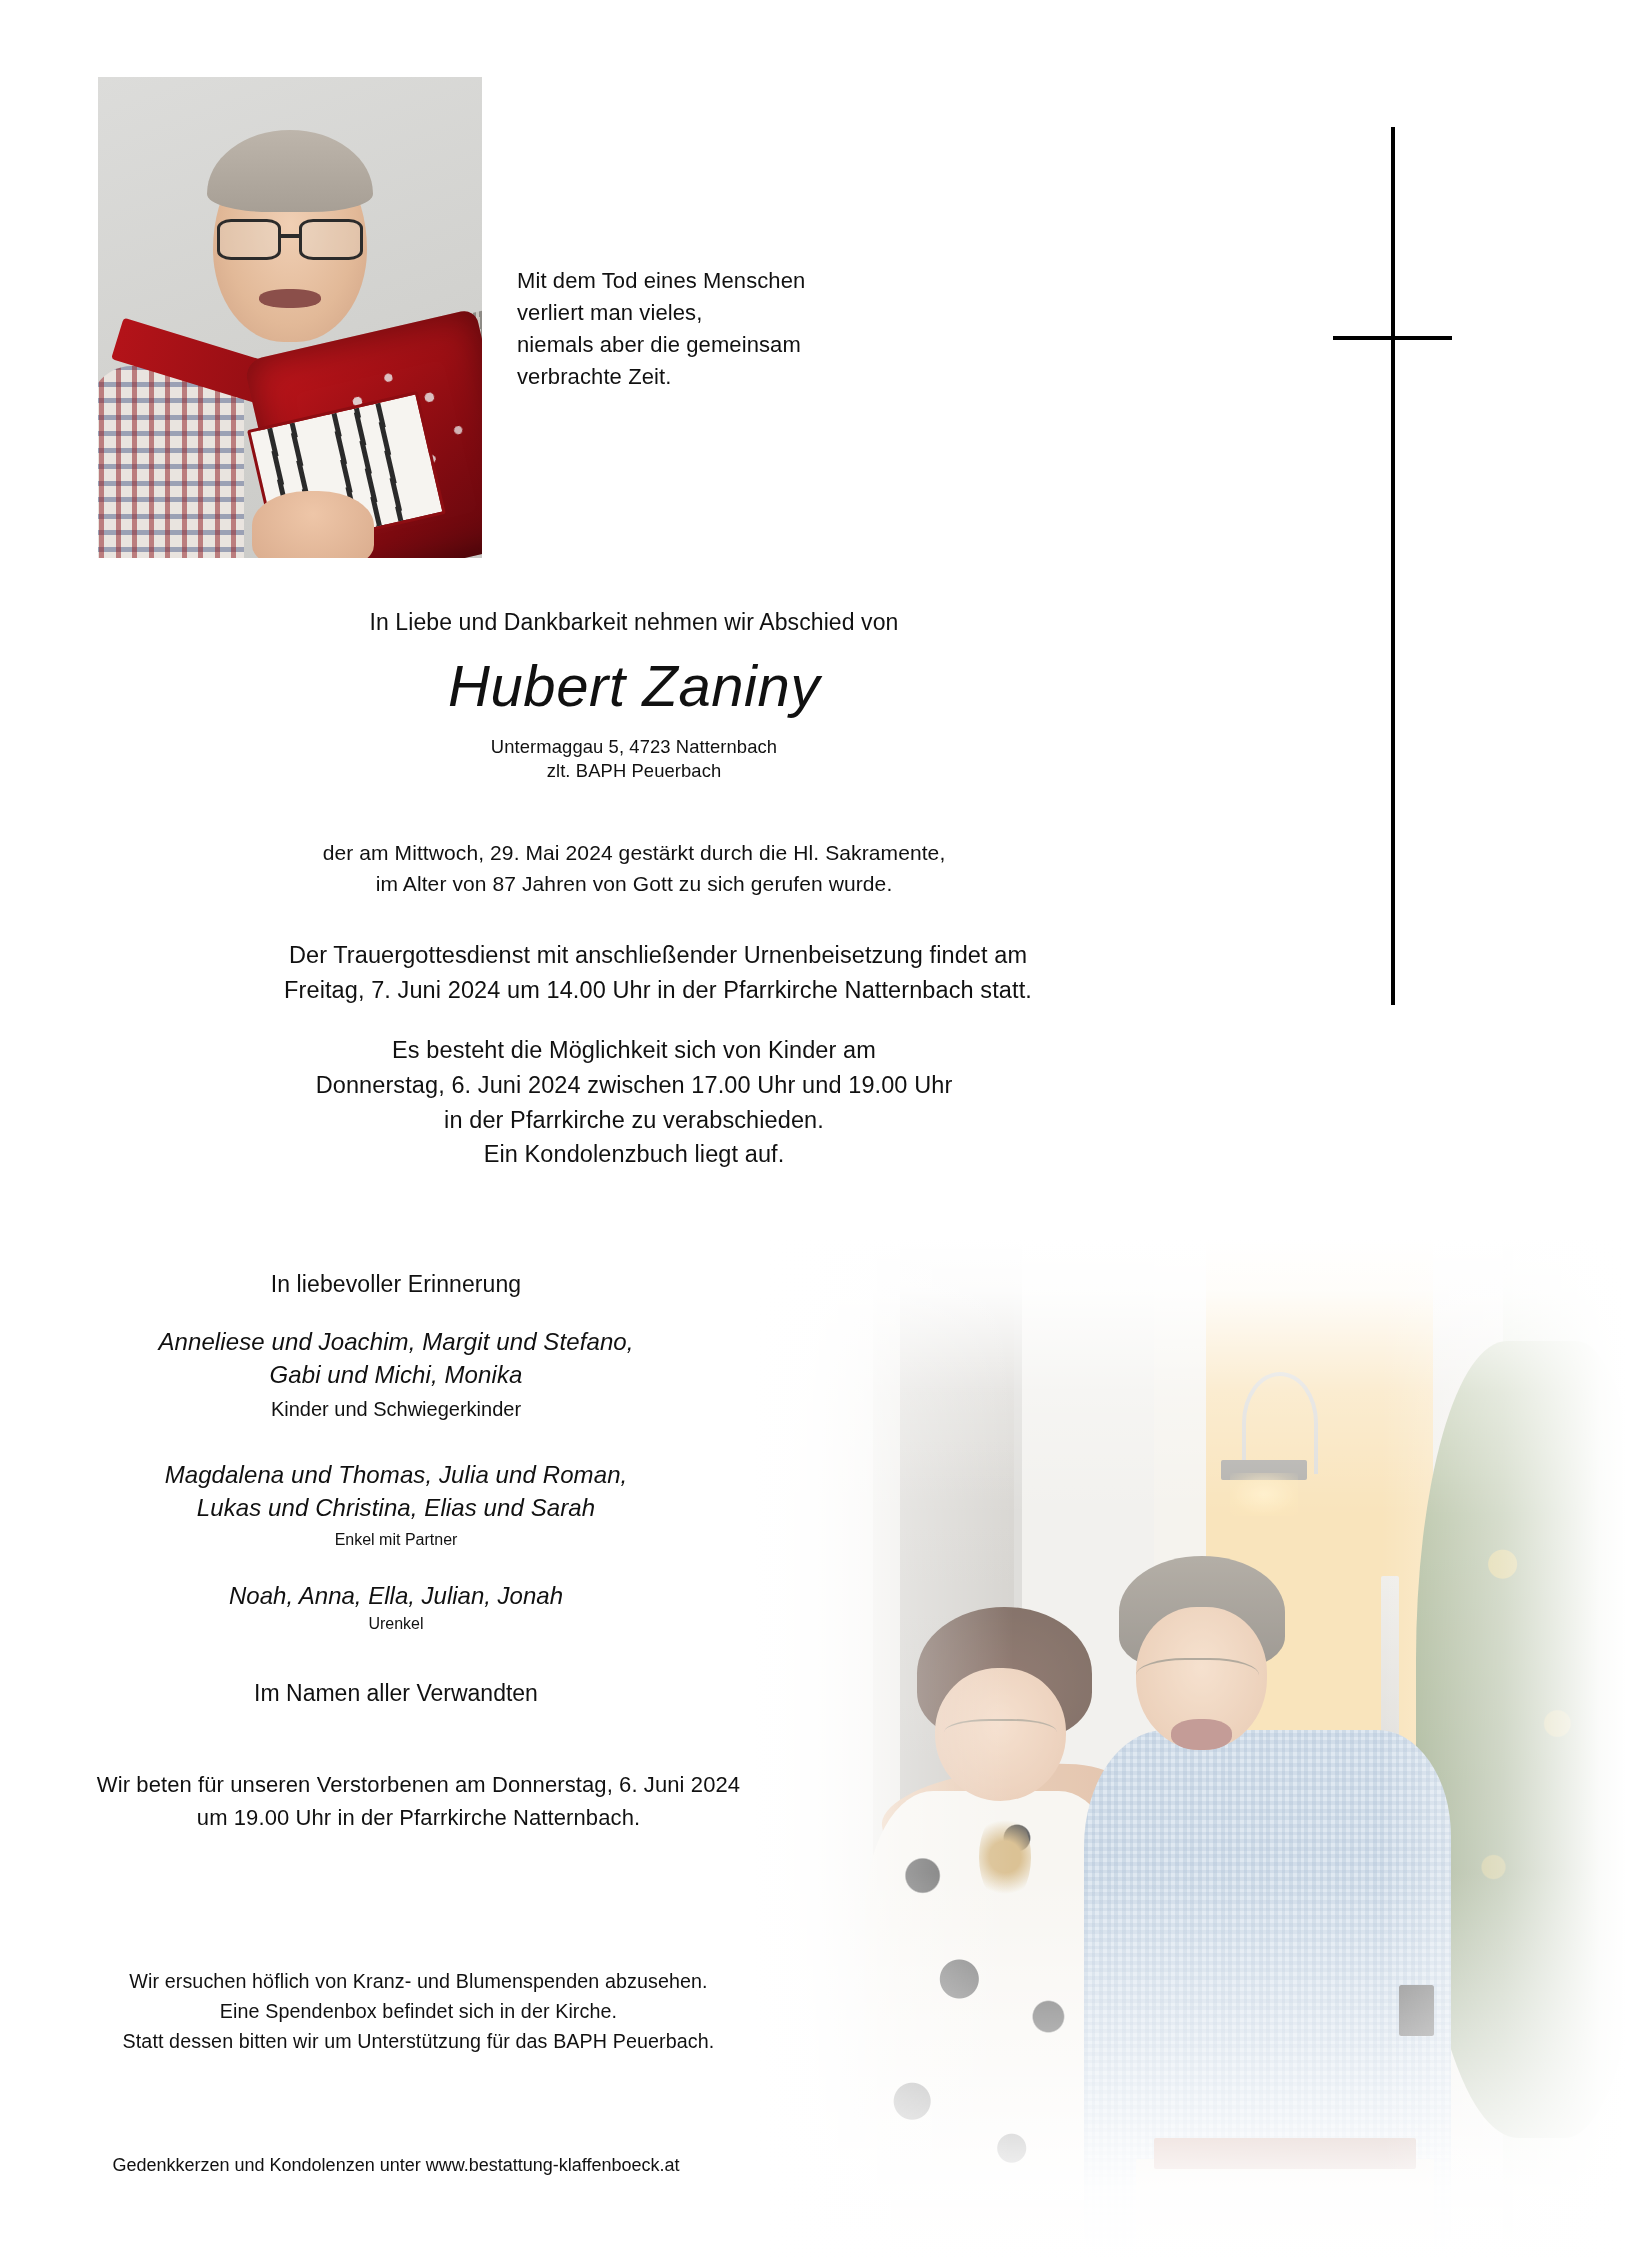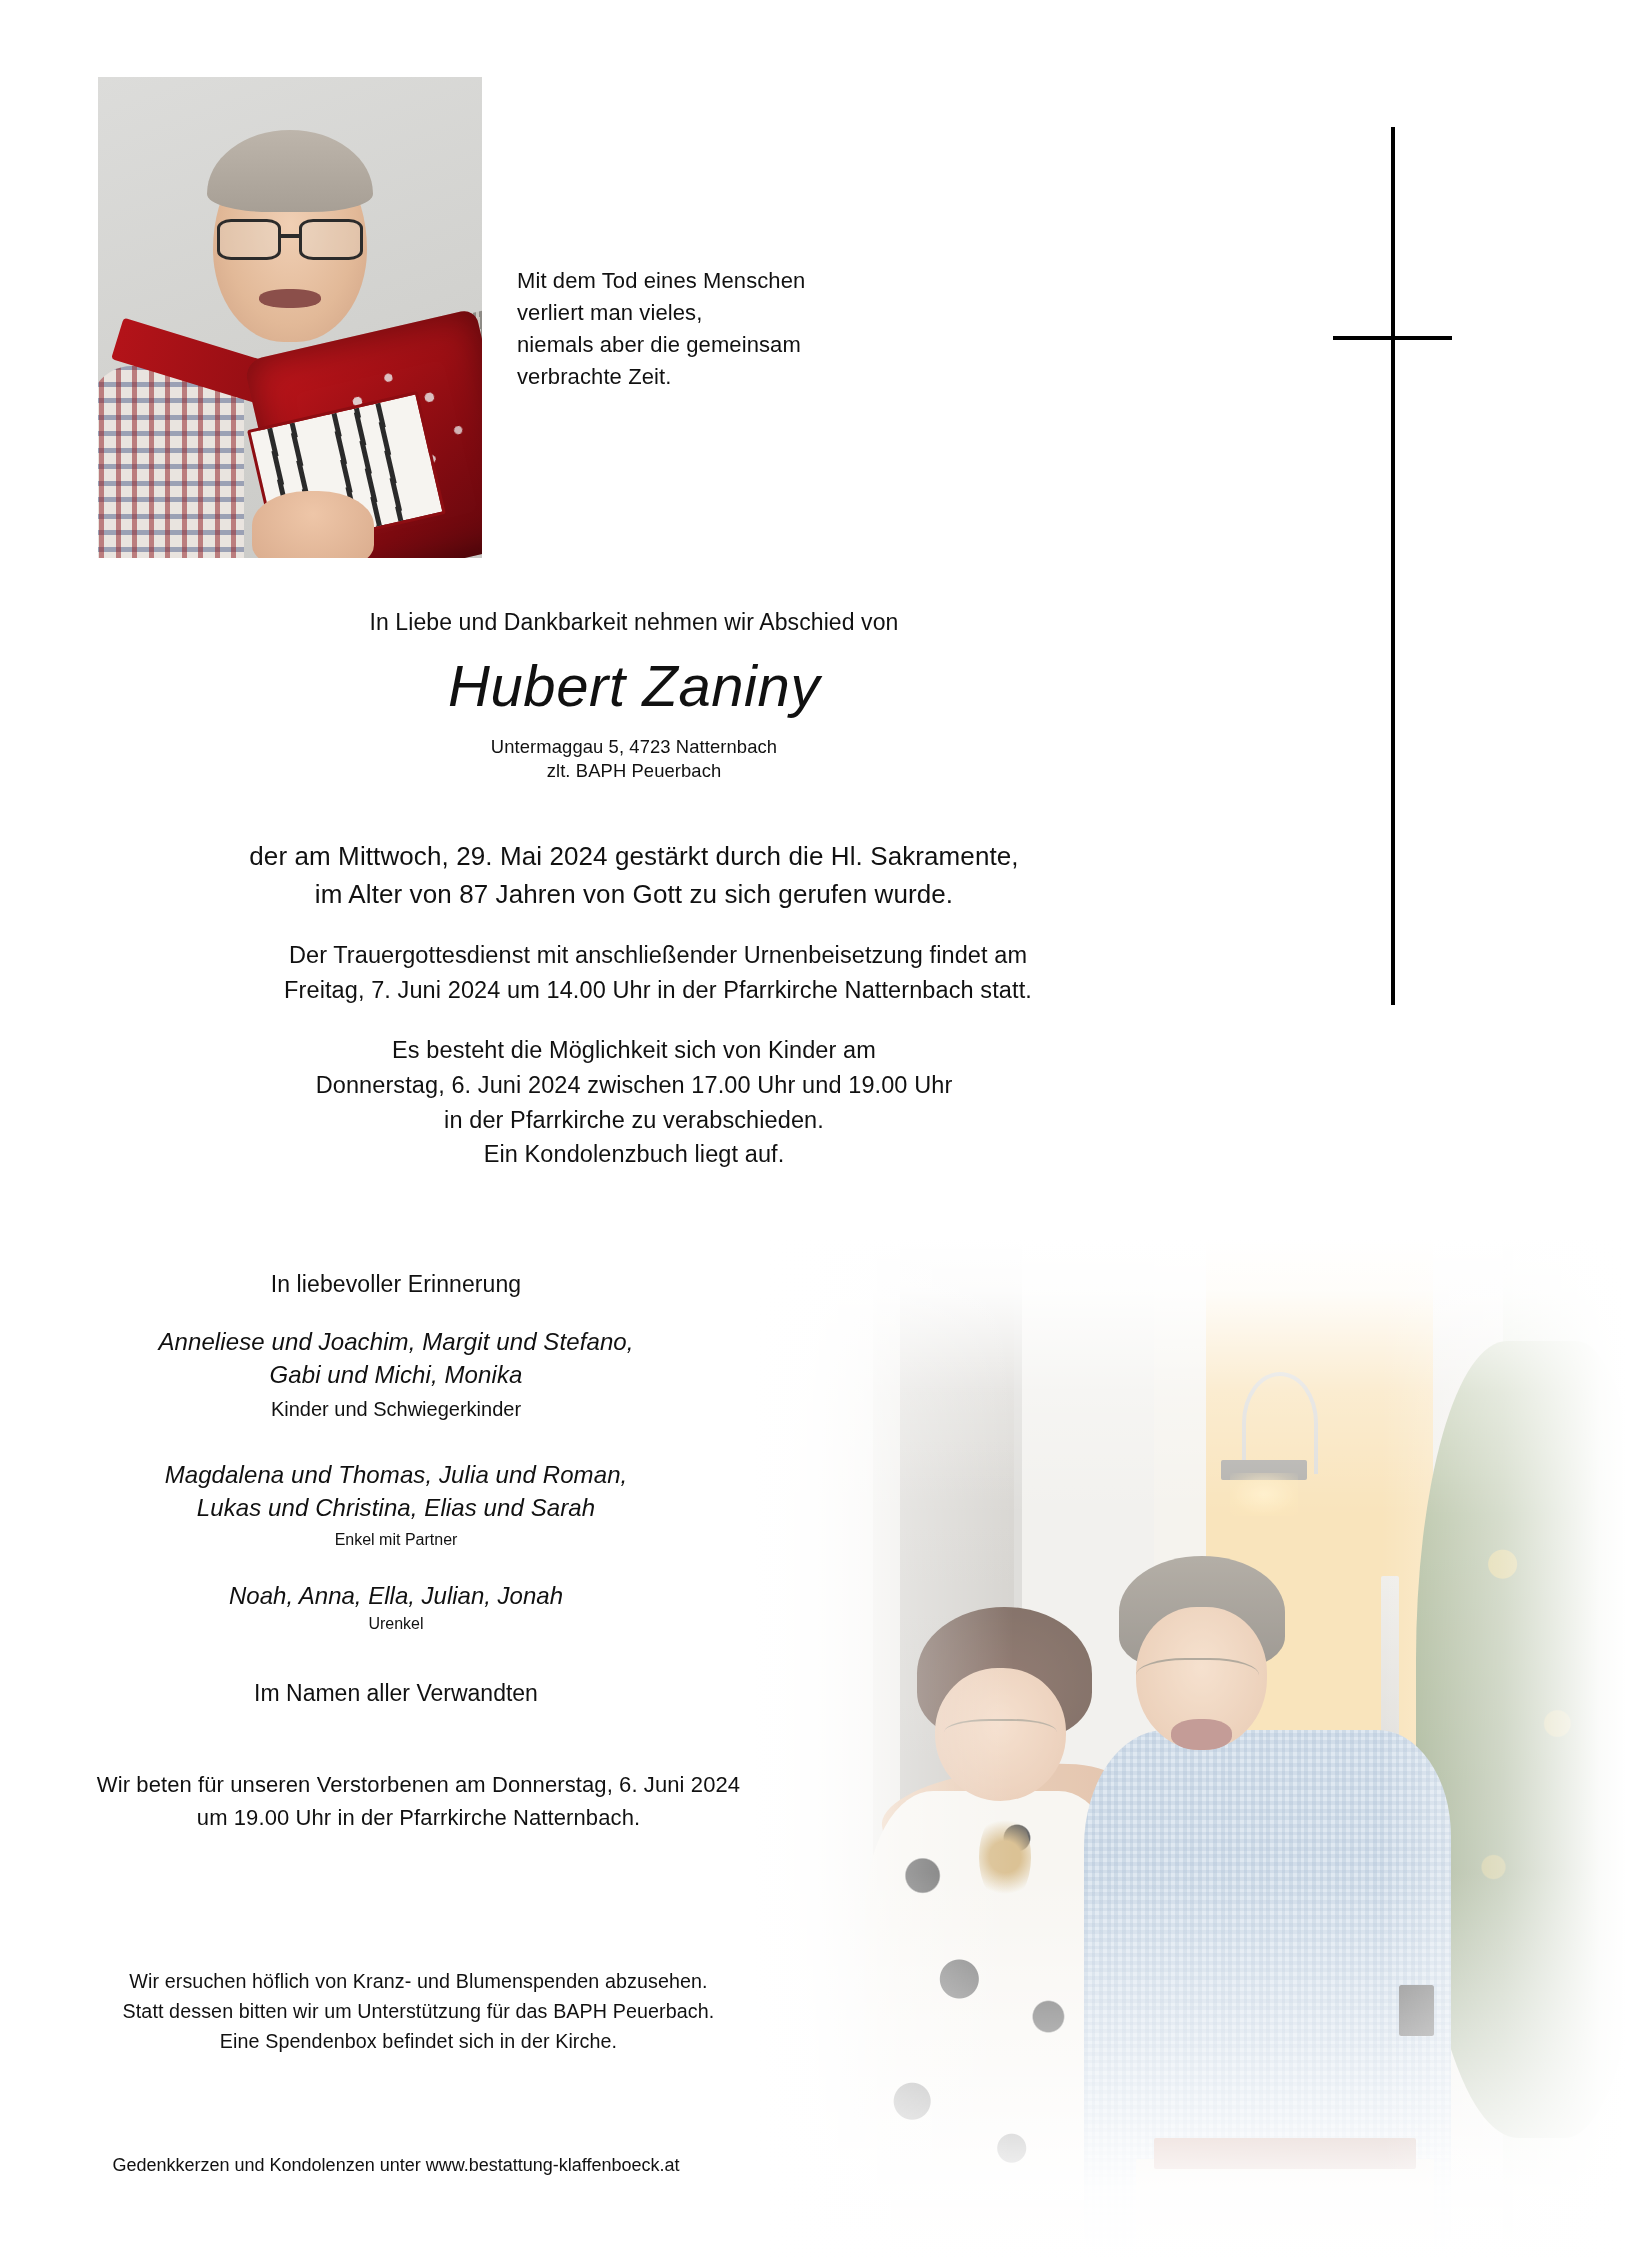--- a/index.html
+++ b/index.html
@@ -163,21 +163,21 @@
   #cross-graphic{left:1331px;top:127px;width:127px;height:878px;}
   #cross-graphic .cross-vertical{position:absolute;left:60px;top:0;width:4.4px;height:100%;background:#000;}
   #cross-graphic .cross-horizontal{position:absolute;left:1.9px;top:209px;width:119px;height:4.4px;background:#000;}
 
   
   #quote-block{left:517px;top:265px;width:444px;font-size:22px;line-height:1.45;}
   #farewell-line{left:0;top:606px;width:1268px;font-size:23px;}
   #deceased-name{left:0;top:656px;width:1268px;font-size:58px;font-style:italic;
      font-weight:400;letter-spacing:0.6px;line-height:1.05;}
   #deceased-address{left:0;top:735px;width:1268px;font-size:18.4px;line-height:1.32;}
-  #passing-block{left:0;top:837px;width:1268px;font-size:26px;line-height:1.48;}
+  #passing-block{left:0;top:837px;width:1268px;font-size:21px;line-height:1.48;}
   #service-block{left:0;top:938px;width:1268px;font-size:23.5px;line-height:1.48;padding-left:24px;}
   #viewing-block{left:0;top:1033px;width:1268px;font-size:23.5px;line-height:1.48;}
 
   #memory-heading{left:0;top:1268px;width:792px;font-size:23px;}
   #children-names{left:0;top:1325px;width:792px;font-size:24px;font-style:italic;line-height:1.38;}
   #children-caption{left:0;top:1398px;width:792px;font-size:20px;}
   #grandchildren-names{left:0;top:1458px;width:792px;font-size:24px;font-style:italic;line-height:1.38;}
   #grandchildren-caption{left:0;top:1531px;width:792px;font-size:16px;}
   #great-grandchildren-names{left:0;top:1582px;width:792px;font-size:24px;font-style:italic;}
   #great-grandchildren-caption{left:0;top:1615px;width:792px;font-size:16px;}
@@ -300,18 +300,18 @@
 
 <div class="abs center" id="relatives-line">Im Namen aller Verwandten</div>
 
 <div class="abs center blk" id="prayer-block">
   <span class="line">Wir beten für unseren Verstorbenen am Donnerstag, 6. Juni 2024</span>
   <span class="line">um 19.00 Uhr in der Pfarrkirche Natternbach.</span>
 </div>
 
 <div class="abs center blk" id="donation-block">
   <span class="line">Wir ersuchen höflich von Kranz- und Blumenspenden abzusehen.</span>
+  <span class="line">Eine Spendenbox befindet sich in der Kirche.</span>
   <span class="line">Statt dessen bitten wir um Unterstützung für das BAPH Peuerbach.</span>
-  <span class="line">Eine Spendenbox befindet sich in der Kirche.</span>
 </div>
 
 <div class="abs center" id="footer-line">Gedenkkerzen und Kondolenzen unter www.bestattung-klaffenboeck.at</div>
 
 
 </body></html>

